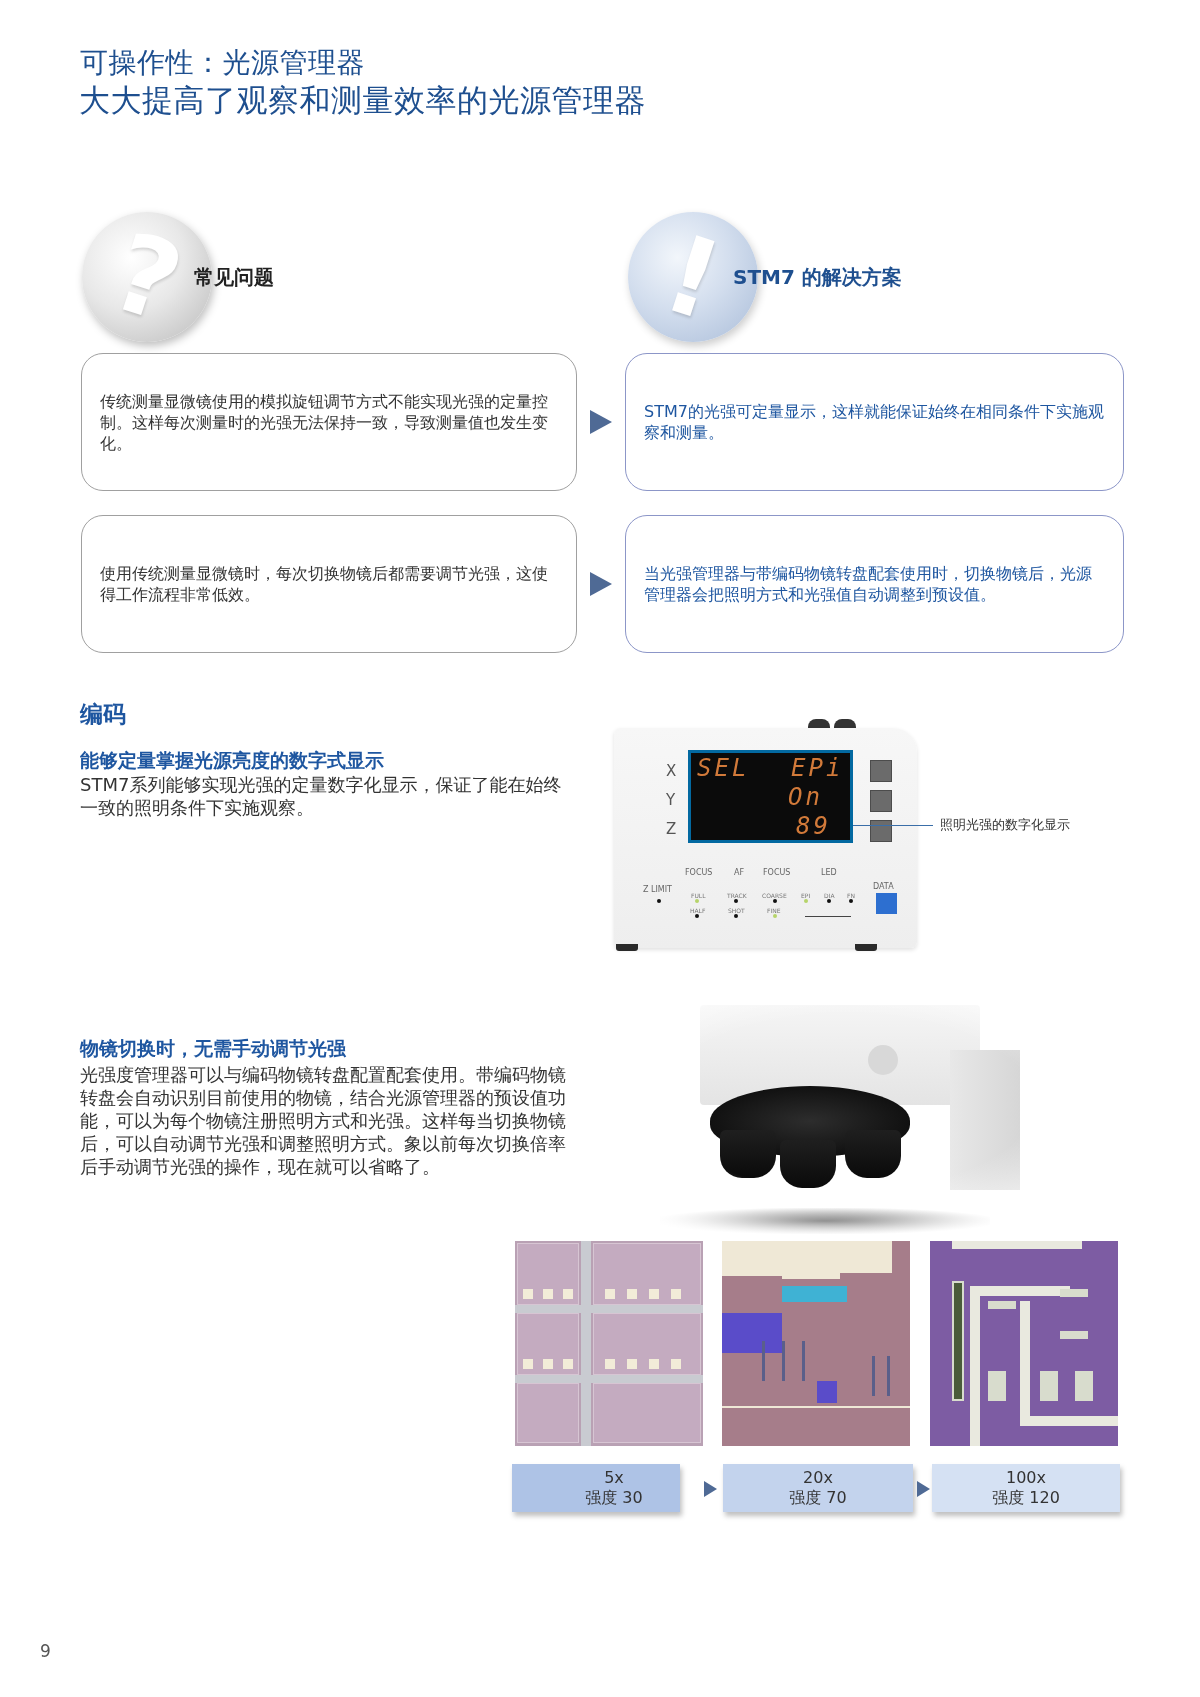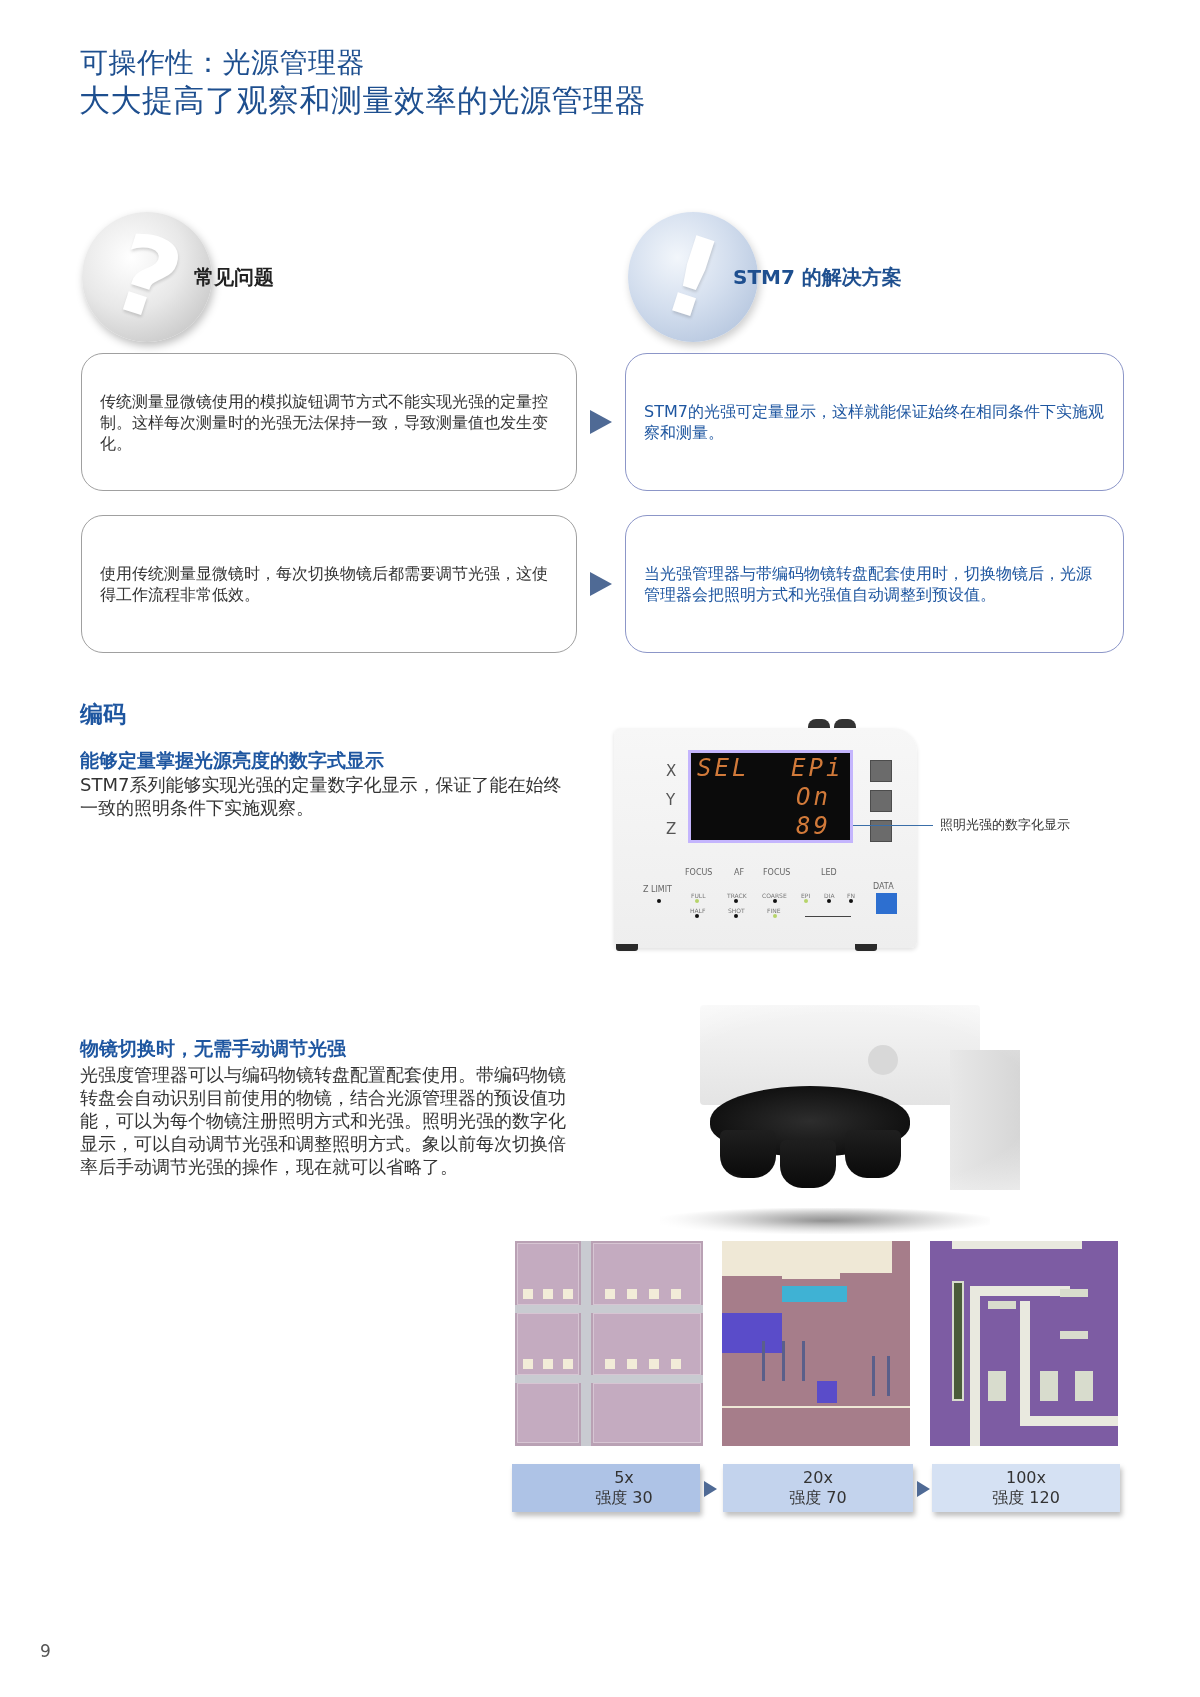--- a/index.html
+++ b/index.html
@@ -35,21 +35,21 @@
   .body-text { font-size: 18px; line-height: 23px; color: #333; }
   .body-1 { left: 80px; top: 773px; width: 490px; }
   .sub-head-2 { left: 80px; top: 1036px; }
   .body-2 { left: 80px; top: 1063px; width: 490px; }
 
   
   .panel { left: 614px; top: 728px; width: 303px; height: 220px; background: linear-gradient(180deg, #f7f7f7 0%, #eeeeee 100%); border-radius: 6px 24px 6px 6px; box-shadow: 0 2px 4px rgba(0,0,0,0.12); }
   .knob { top: 719px; width: 22px; height: 11px; background: #333; border-radius: 8px 8px 2px 2px; }
   .foot { top: 944px; width: 22px; height: 7px; background: #2a2a2a; border-radius: 0 0 3px 3px; }
   .axis-label { font-size: 15px; color: #555; font-family: "DejaVu Sans", sans-serif; }
-  .lcd { left: 688px; top: 750px; width: 165px; height: 93px; background: #0b0b0b; border: 3px solid #c4b5fd; }
+  .lcd { left: 688px; top: 750px; width: 165px; height: 93px; background: #0b0b0b; border: 3px solid #0369a1; }
   .lcd-txt { position: absolute; color: #d27a3a; font-family: "DejaVu Sans Mono", monospace; font-style: italic; font-size: 24px; letter-spacing: 3px; }
   .side-btn { left: 870px; width: 22px; height: 22px; background: #6b6b6b; border: 1px solid #4c4c4c; }
   .panel-lbl { font-size: 8px; color: #666; font-family: "DejaVu Sans", sans-serif; }
   .panel-lbl-sm { font-size: 6px; color: #777; font-family: "DejaVu Sans", sans-serif; }
   .dot { width: 4px; height: 4px; border-radius: 50%; background: #111; }
   .dot-g { background: #b6d46a; }
   .data-btn { left: 876px; top: 893px; width: 21px; height: 21px; background: #2d6fd0; }
   .callout-line { left: 853px; top: 825px; width: 80px; height: 1px; background: #3a6ea8; }
   .callout-text { left: 940px; top: 816px; font-size: 13px; color: #333; }
 
@@ -65,21 +65,21 @@
 
   
   .chip { top: 1241px; width: 188px; height: 205px; overflow: hidden; }
   .chip-1 { left: 515px; background: #b9a1b4; }
   .chip-2 { left: 722px; background: #a67d8a; }
   .chip-3 { left: 930px; background: #7d5ca3; }
   .cell { position: absolute; background: #c4abc0; border: 1px solid #d7c5d3; }
   .pad { position: absolute; width: 10px; height: 10px; background: #f2ecd8; }
 
   .mag-box { top: 1464px; height: 48px; display: flex; flex-direction: column; align-items: center; justify-content: center; font-size: 16px; line-height: 20px; color: #333; box-shadow: 2px 4px 5px rgba(0,0,0,0.25); }
-  .mag-1 { left: 512px; width: 188px; background: #aec3e6; padding-left: 36px; }
+  .mag-1 { left: 512px; width: 168px; background: #aec3e6; padding-left: 36px; }
   .mag-2 { left: 723px; width: 190px; background: #c3d3ed; }
   .mag-3 { left: 932px; width: 188px; background: #d5e1f3; }
   .mag-arrow { width: 0; height: 0; border-top: 8px solid transparent; border-bottom: 8px solid transparent; border-left: 13px solid #4f6a95; }
   .mag-arrow-1 { left: 704px; top: 1481px; }
   .mag-arrow-2 { left: 917px; top: 1481px; }
 
   .page-num { left: 40px; top: 1641px; font-size: 17px; color: #555; }
 </style>
 </head>
 <body>
@@ -123,21 +123,21 @@
 <div class="abs foot" style="left:616px;"></div>
 <div class="abs foot" style="left:855px;"></div>
 
 <div class="abs axis-label" style="left:666px; top:762px;">X</div>
 <div class="abs axis-label" style="left:666px; top:791px;">Y</div>
 <div class="abs axis-label" style="left:666px; top:820px;">Z</div>
 
 <div class="abs lcd">
   <span class="lcd-txt" style="left:6px; top:1px;">SEL</span>
   <span class="lcd-txt" style="left:100px; top:1px;">EPi</span>
-  <span class="lcd-txt" style="left:105px; top:30px;">On</span>
+  <span class="lcd-txt" style="left:97px; top:30px;">On</span>
   <span class="lcd-txt" style="left:105px; top:59px;">89</span>
 </div>
 
 <div class="abs side-btn" style="top:760px;"></div>
 <div class="abs side-btn" style="top:790px;"></div>
 <div class="abs side-btn" style="top:820px;"></div>
 
 <div class="abs callout-line"></div>
 <div class="abs callout-text">照明光强的数字化显示</div>
 
@@ -168,21 +168,21 @@
 <div class="abs panel-lbl-sm" style="left:824px; top:892px;">DIA</div>
 <div class="abs dot" style="left:827px; top:899px;"></div>
 <div class="abs panel-lbl-sm" style="left:847px; top:892px;">FN</div>
 <div class="abs dot" style="left:849px; top:899px;"></div>
 <div class="abs" style="left:805px; top:916px; width:46px; height:1px; background:#444;"></div>
 
 <div class="abs panel-lbl" style="left:873px; top:882px;">DATA</div>
 <div class="abs data-btn"></div>
 
 <div class="abs sub-head sub-head-2">物镜切换时，无需手动调节光强</div>
-<div class="abs body-text body-2">光强度管理器可以与编码物镜转盘配置配套使用。带编码物镜转盘会自动识别目前使用的物镜，结合光源管理器的预设值功能，可以为每个物镜注册照明方式和光强。照明光强的数字化显示，可以自动调节光强和调整照明方式。象以前每次切换倍率后手动调节光强的操作，现在就可以省略了。</div>
+<div class="abs body-text body-2">光强度管理器可以与编码物镜转盘配置配套使用。带编码物镜转盘会自动识别目前使用的物镜，结合光源管理器的预设值功能，可以为每个物镜注册照明方式和光强。这样每当切换物镜后，可以自动调节光强和调整照明方式。象以前每次切换倍率后手动调节光强的操作，现在就可以省略了。</div>
 
 <div class="abs scope">
   <div class="scope-body">
       <div class="scope-hole"></div>
     </div>
   <div class="scope-arm"></div>
   <div class="turret"></div>
   <div class="objective" style="left:70px; top:140px;"></div>
   <div class="objective" style="left:130px; top:150px;"></div>
   <div class="objective" style="left:195px; top:140px;"></div>

